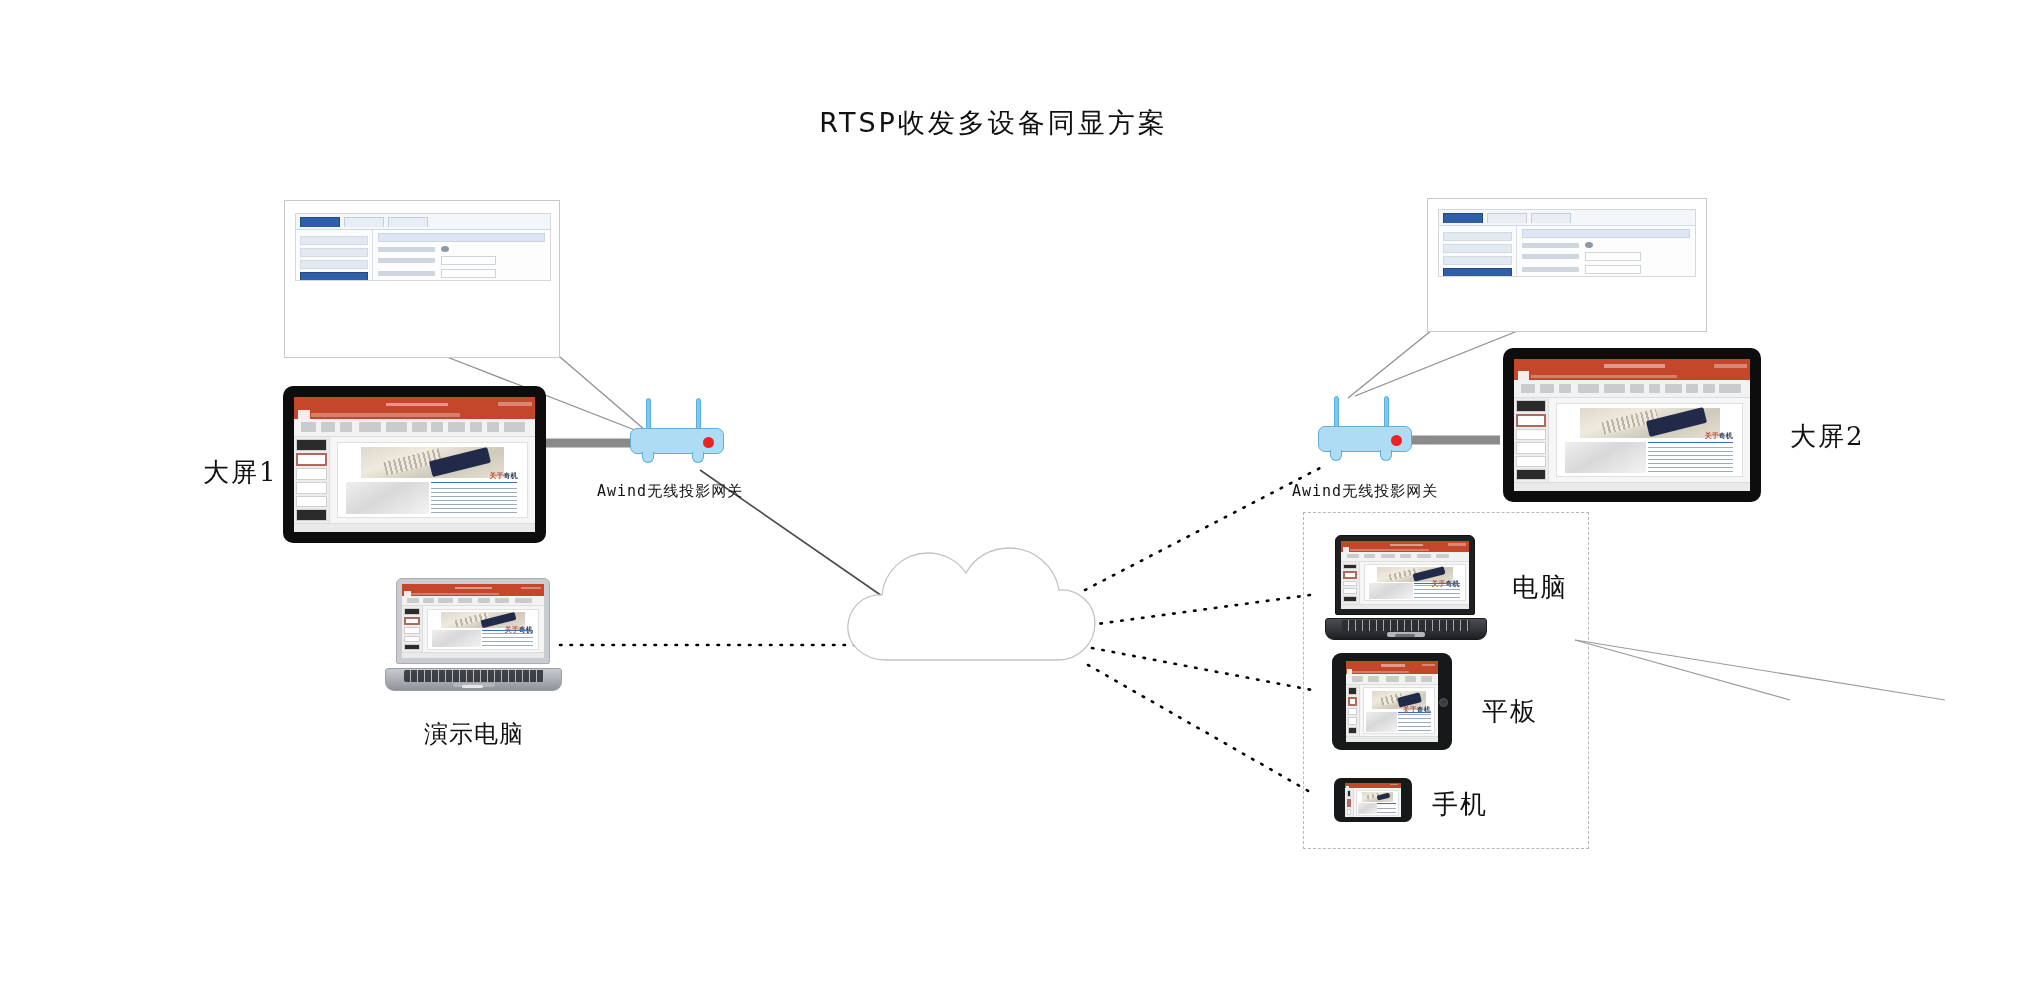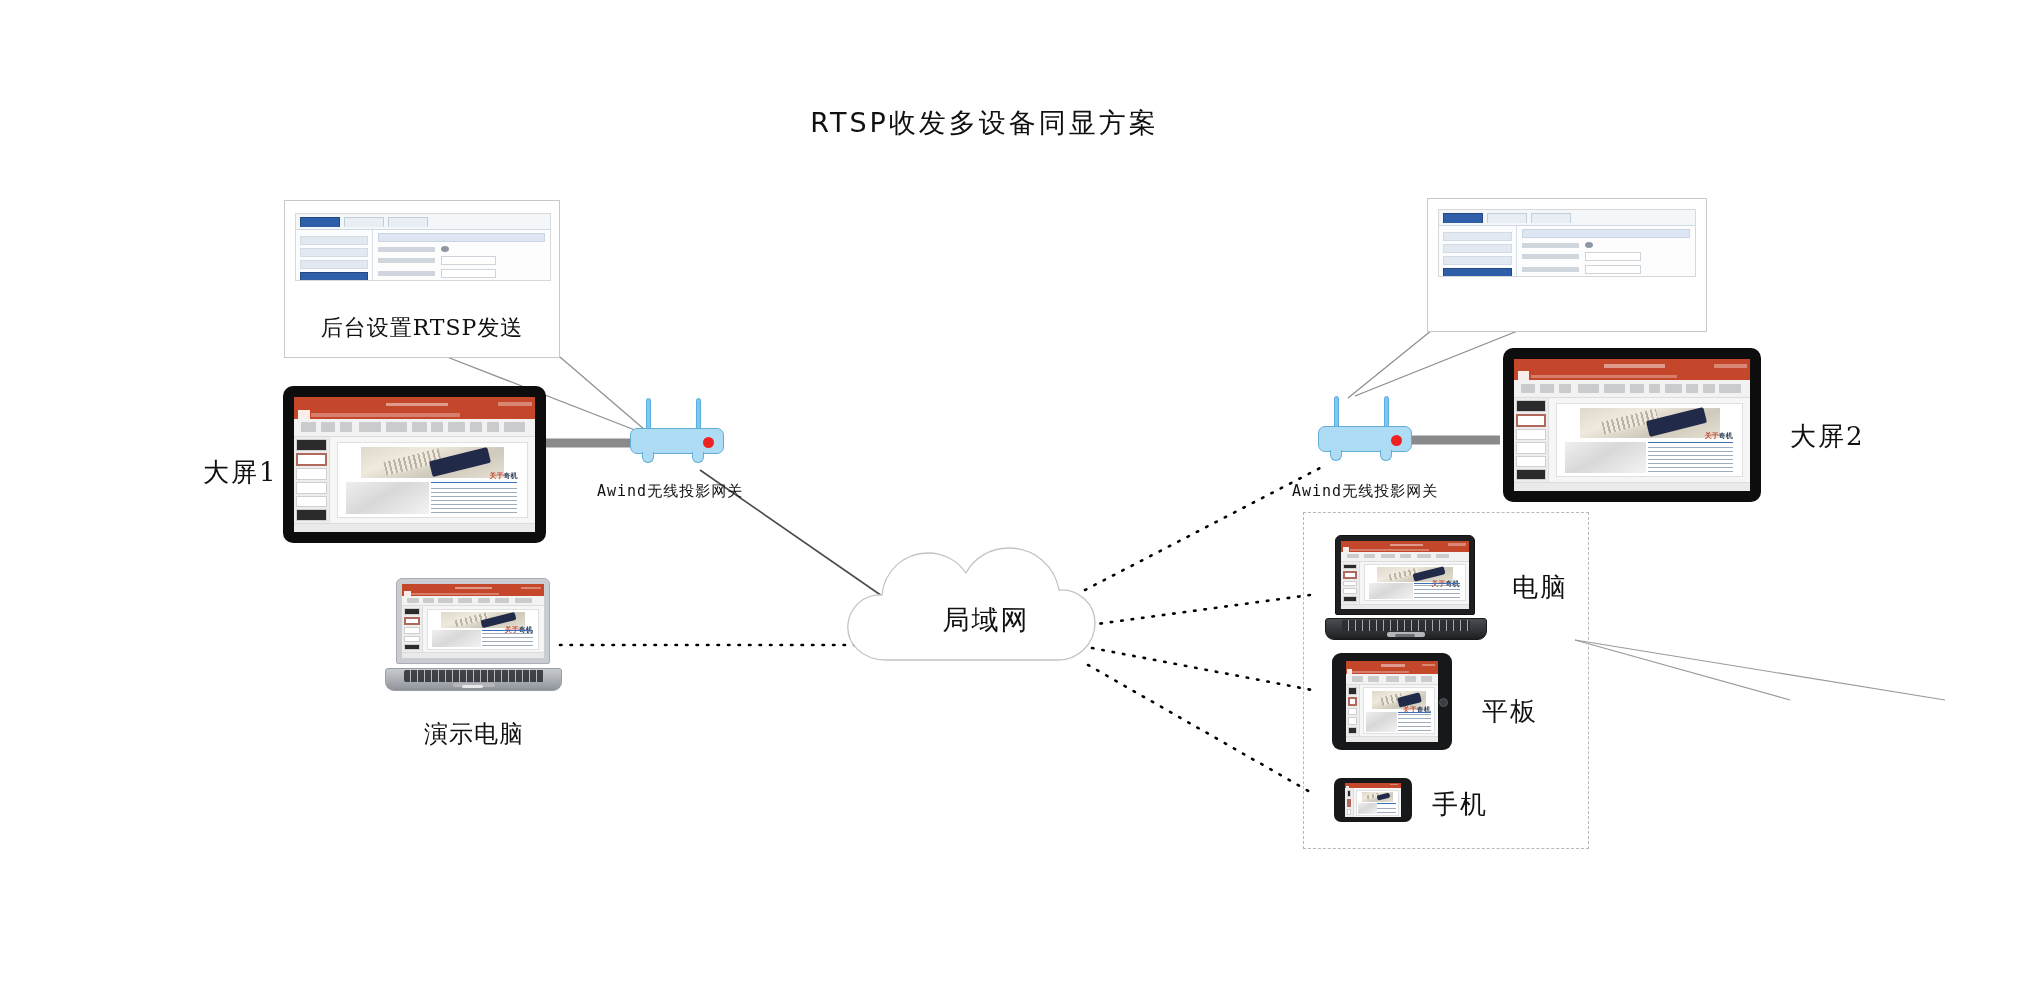--- a/index.html
+++ b/index.html
@@ -8,21 +8,21 @@
     width:2040px;height:990px;position:relative;overflow:hidden;
     font-family:"Liberation Sans","DejaVu Sans",sans-serif;
     color:#1a1a1a;
   }
   .stage{position:absolute;left:0;top:0;width:2040px;height:990px;}
   svg.wires{position:absolute;left:0;top:0;width:2040px;height:990px;pointer-events:none;}
   .abs{position:absolute;}
 
   
   #title{
-    left:0;top:105px;width:1969px;text-align:center;
+    left:9px;top:105px;width:1969px;text-align:center;
     font-family:"DejaVu Sans","Liberation Sans",sans-serif;
     font-size:27px;letter-spacing:3px;color:#111;
   }
 
   
   .label-cn{
     font-family:"DejaVu Serif","Liberation Serif",serif;
     font-size:26px;color:#111;letter-spacing:2px;white-space:nowrap;
   }
   .label-mono{
@@ -210,21 +210,20 @@
             <div class="rv small"></div>
           </div>
           <div class="row">
             <div class="rl"></div>
             <div class="rv small"></div>
           </div>
 
         </div>
       </div>
     </div>
-    <div class="cap" style="position:absolute;left:0;bottom:14px;width:100%;">后台设置RTSP发送</div>
   </div>
 
   <div class="abs callout" style="left:1427px;top:198px;width:280px;height:134px;">
     <div class="admin" style="left:10px;top:10px;width:258px;height:68px;">
       <div class="tabs">
         <div class="tab on"></div>
         <div class="tab"></div>
         <div class="tab"></div>
       </div>
       <div class="body">
@@ -350,23 +349,20 @@
       </div>
     </div>
     <div class="base">
       <div class="kb"></div>
       <div class="tp"></div>
     </div>
     <div class="notch"></div>
   </div>
   <div class="abs label-cap" style="left:424px;top:718px;">演示电脑</div>
 
-  <div class="abs" id="cloud">
-    <div class="cloudlabel">局域网</div>
-  </div>
 
   <div class="router" style="left:1318px;top:396px;">
     <div class="ant a1"></div>
     <div class="ant a2"></div>
     <div class="body"></div>
     <div class="led"></div>
     <div class="foot f1"></div>
     <div class="foot f2"></div>
   </div>
   <div class="abs label-mono" style="left:1292px;top:482px;">Awind无线投影网关</div>

